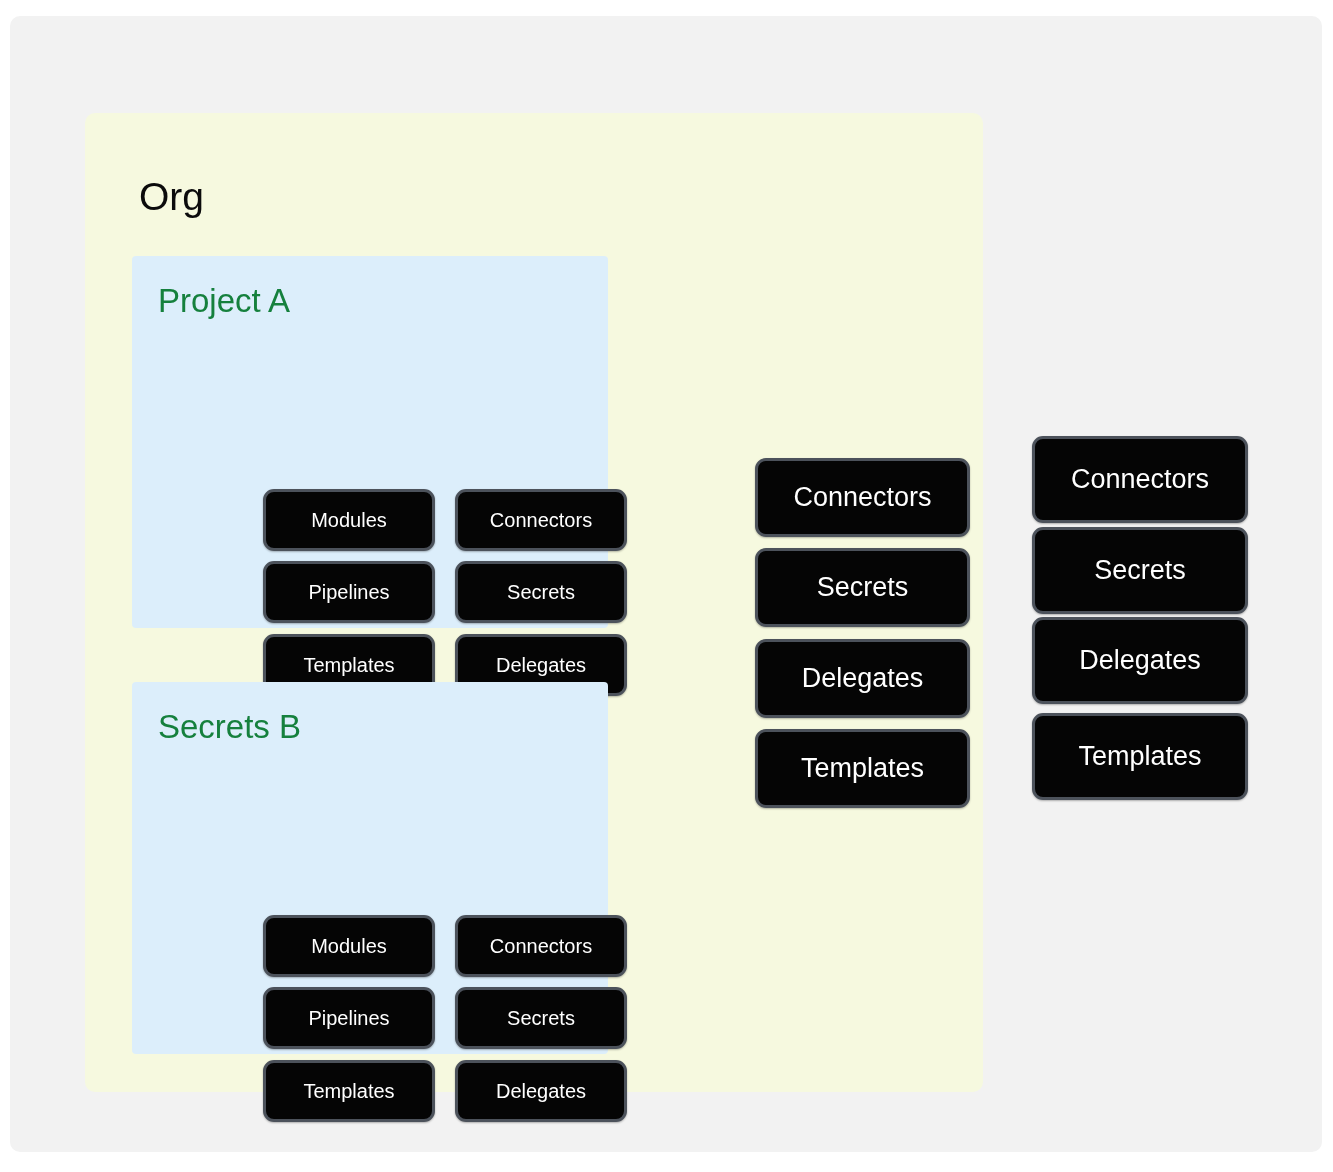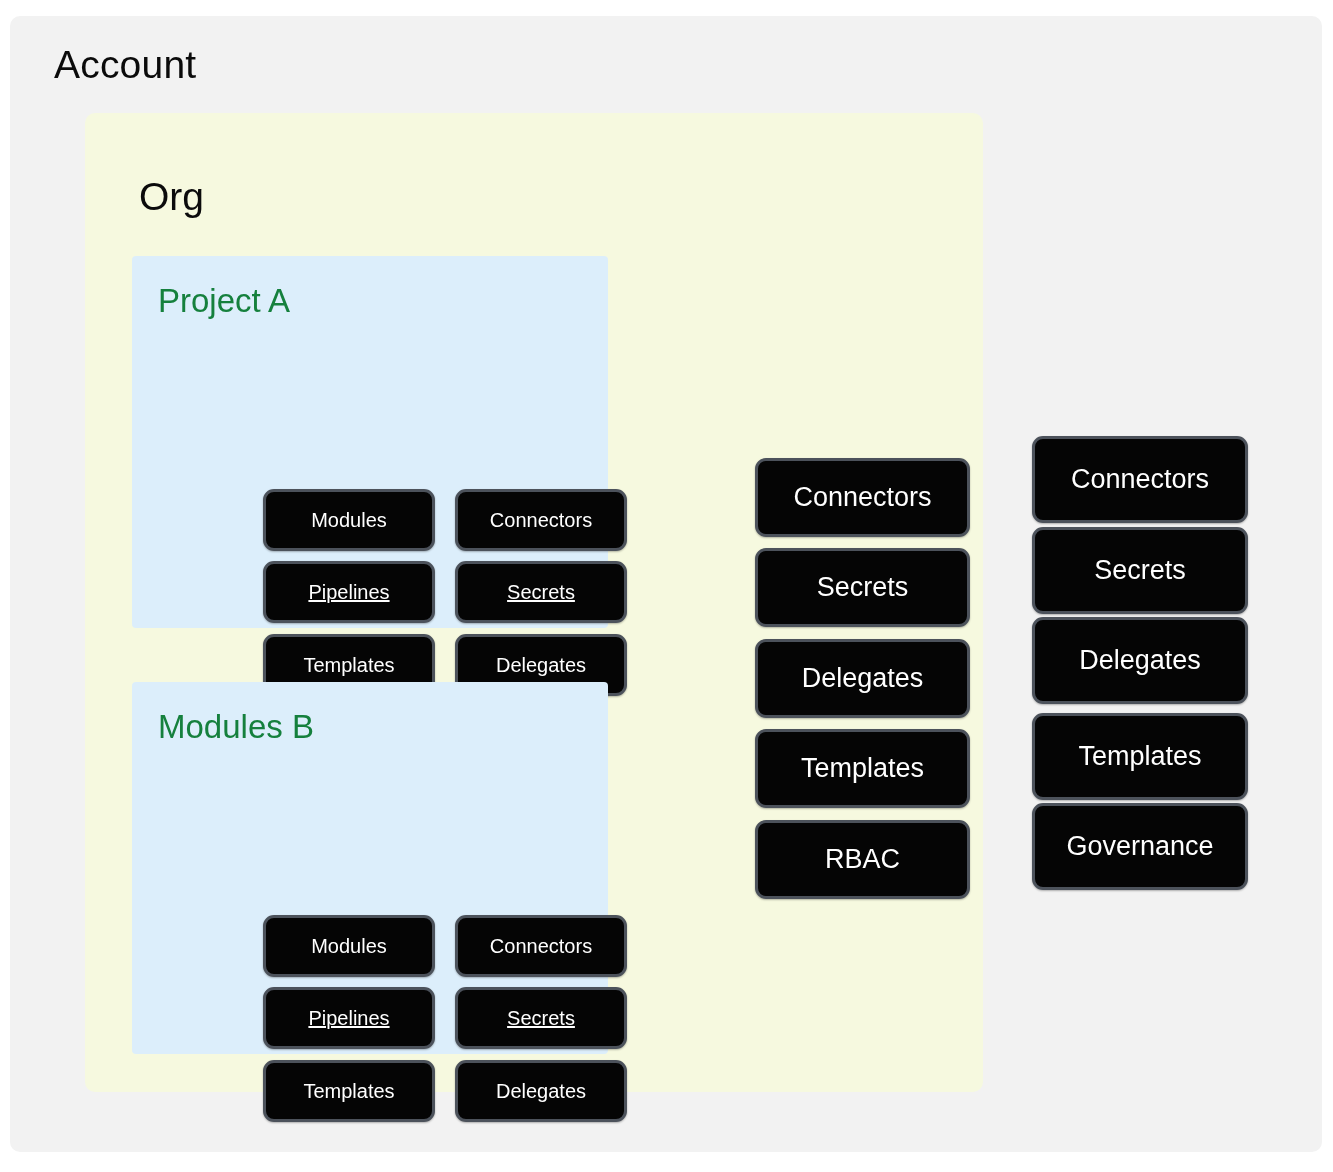--- a/index.html
+++ b/index.html
@@ -111,21 +111,21 @@
   
   .project-grid { position: absolute; left: 0; top: 0; width: 100%; height: 100%; }
   .node-sm {
     width: 172px;
     height: 62px;
     font-size: 20px;
   }
   .col-l { left: 131px; }
   .col-r { left: 323px; }
   .row-1 { top: 233px; }
-  .row-2 { top: 305px; text-decoration: underline; }
+  .row-2 { top: 305px; }
   .row-3 { top: 378px; }
 
   
   .node-md {
     width: 215px;
     height: 79px;
     font-size: 27px;
   }
   
   .node-lg {
@@ -137,21 +137,20 @@
   .col-org  { left: 670px; }
   .col-acct { left: 1022px; }
 </style>
 </head>
 <body>
 
 <div id="canvas">
 
   <div class="account-box">
 
-    <div class="account-title">Account</div>
 
     <div class="org-box">
 
       <div class="org-title">Org</div>
 
       <div class="project-box project-a">
         <div class="project-title">Project A</div>
 
         <div class="project-grid">
           <div class="node node-sm col-l row-1">
@@ -170,21 +169,21 @@
           <div class="node node-sm col-r row-2">
             <span>Secrets</span>
           </div>
           <div class="node node-sm col-r row-3">
             <span>Delegates</span>
           </div>
         </div>
       </div>
 
       <div class="project-box project-b">
-        <div class="project-title">Modules B</div>
+        <div class="project-title">Secrets B</div>
 
         <div class="project-grid">
           <div class="node node-sm col-l row-1">
             <span>Modules</span>
           </div>
           <div class="node node-sm col-l row-2">
             <span>Pipelines</span>
           </div>
           <div class="node node-sm col-l row-3">
             <span>Templates</span>
@@ -207,37 +206,31 @@
       </div>
       <div class="node node-md col-org" style="top:435px">
         <span>Secrets</span>
       </div>
       <div class="node node-md col-org" style="top:526px">
         <span>Delegates</span>
       </div>
       <div class="node node-md col-org" style="top:616px">
         <span>Templates</span>
       </div>
-      <div class="node node-md col-org" style="top:707px">
-        <span>RBAC</span>
-      </div>
 
     </div>
 
     <div class="node node-lg col-acct" style="top:420px">
       <span>Connectors</span>
     </div>
     <div class="node node-lg col-acct" style="top:511px">
       <span>Secrets</span>
     </div>
     <div class="node node-lg col-acct" style="top:601px">
       <span>Delegates</span>
     </div>
     <div class="node node-lg col-acct" style="top:697px">
       <span>Templates</span>
     </div>
-    <div class="node node-lg col-acct" style="top:787px">
-      <span>Governance</span>
-    </div>
 
   </div>
 
 </div>
 
 </body></html>

